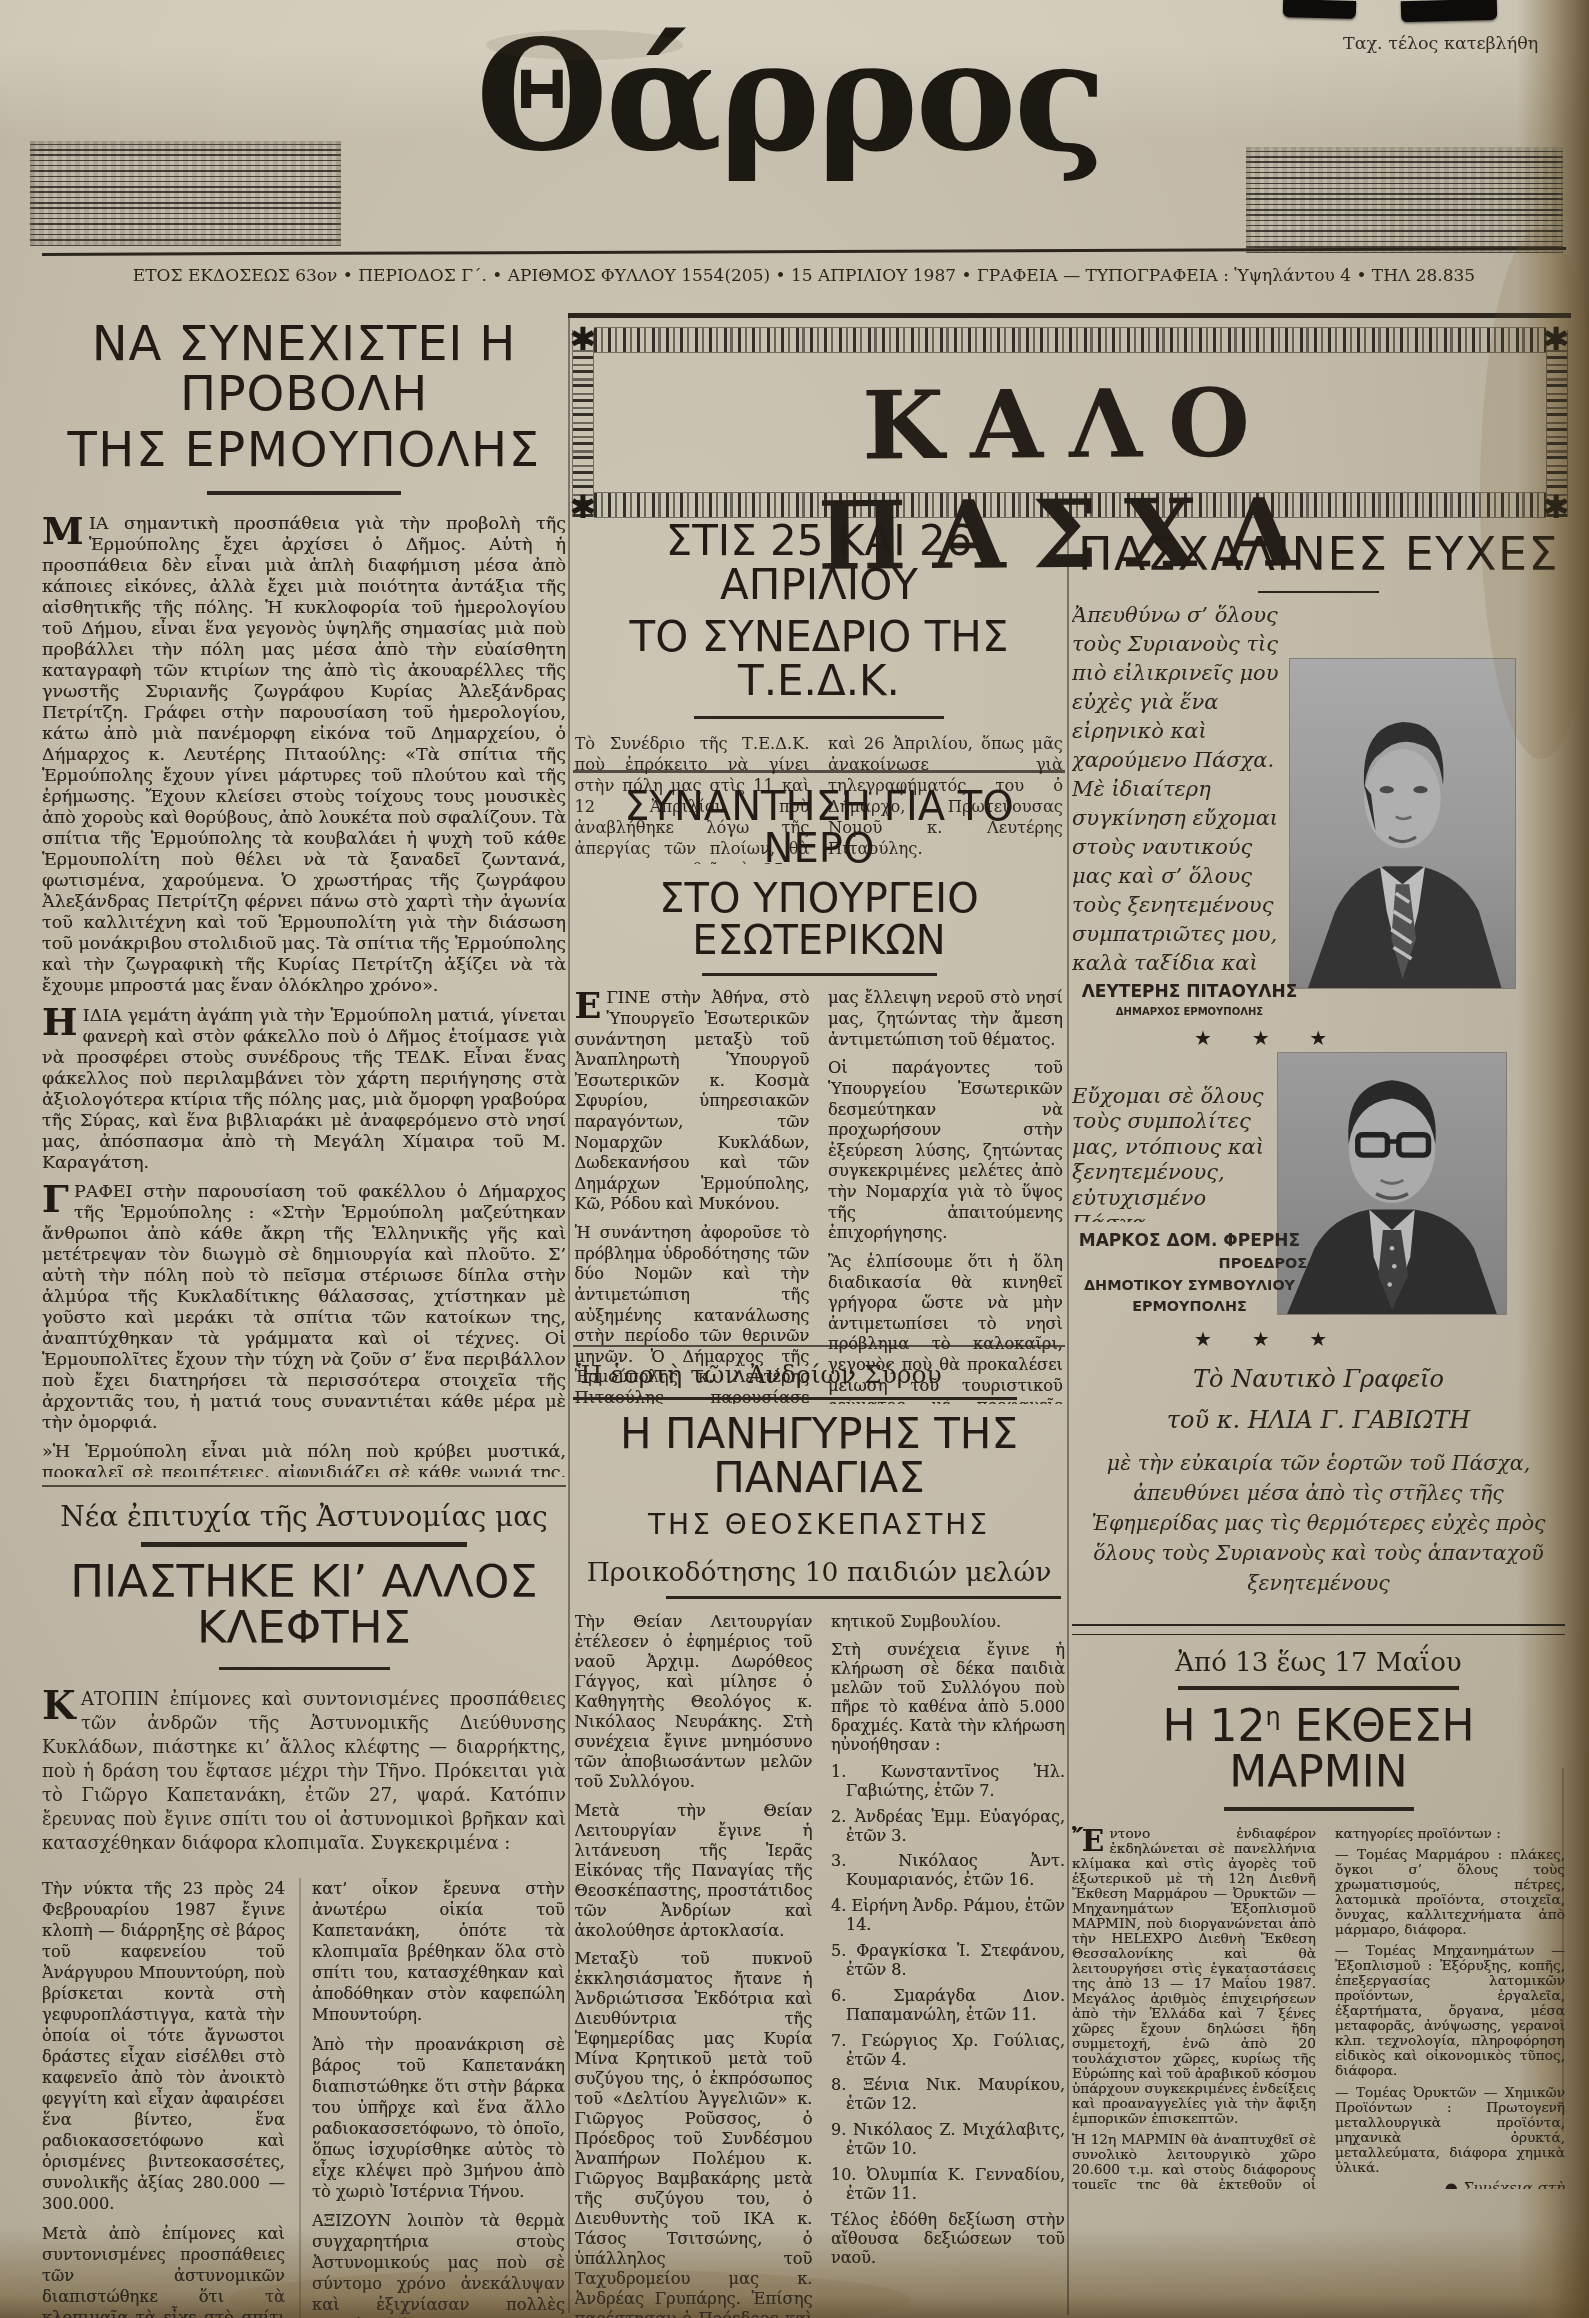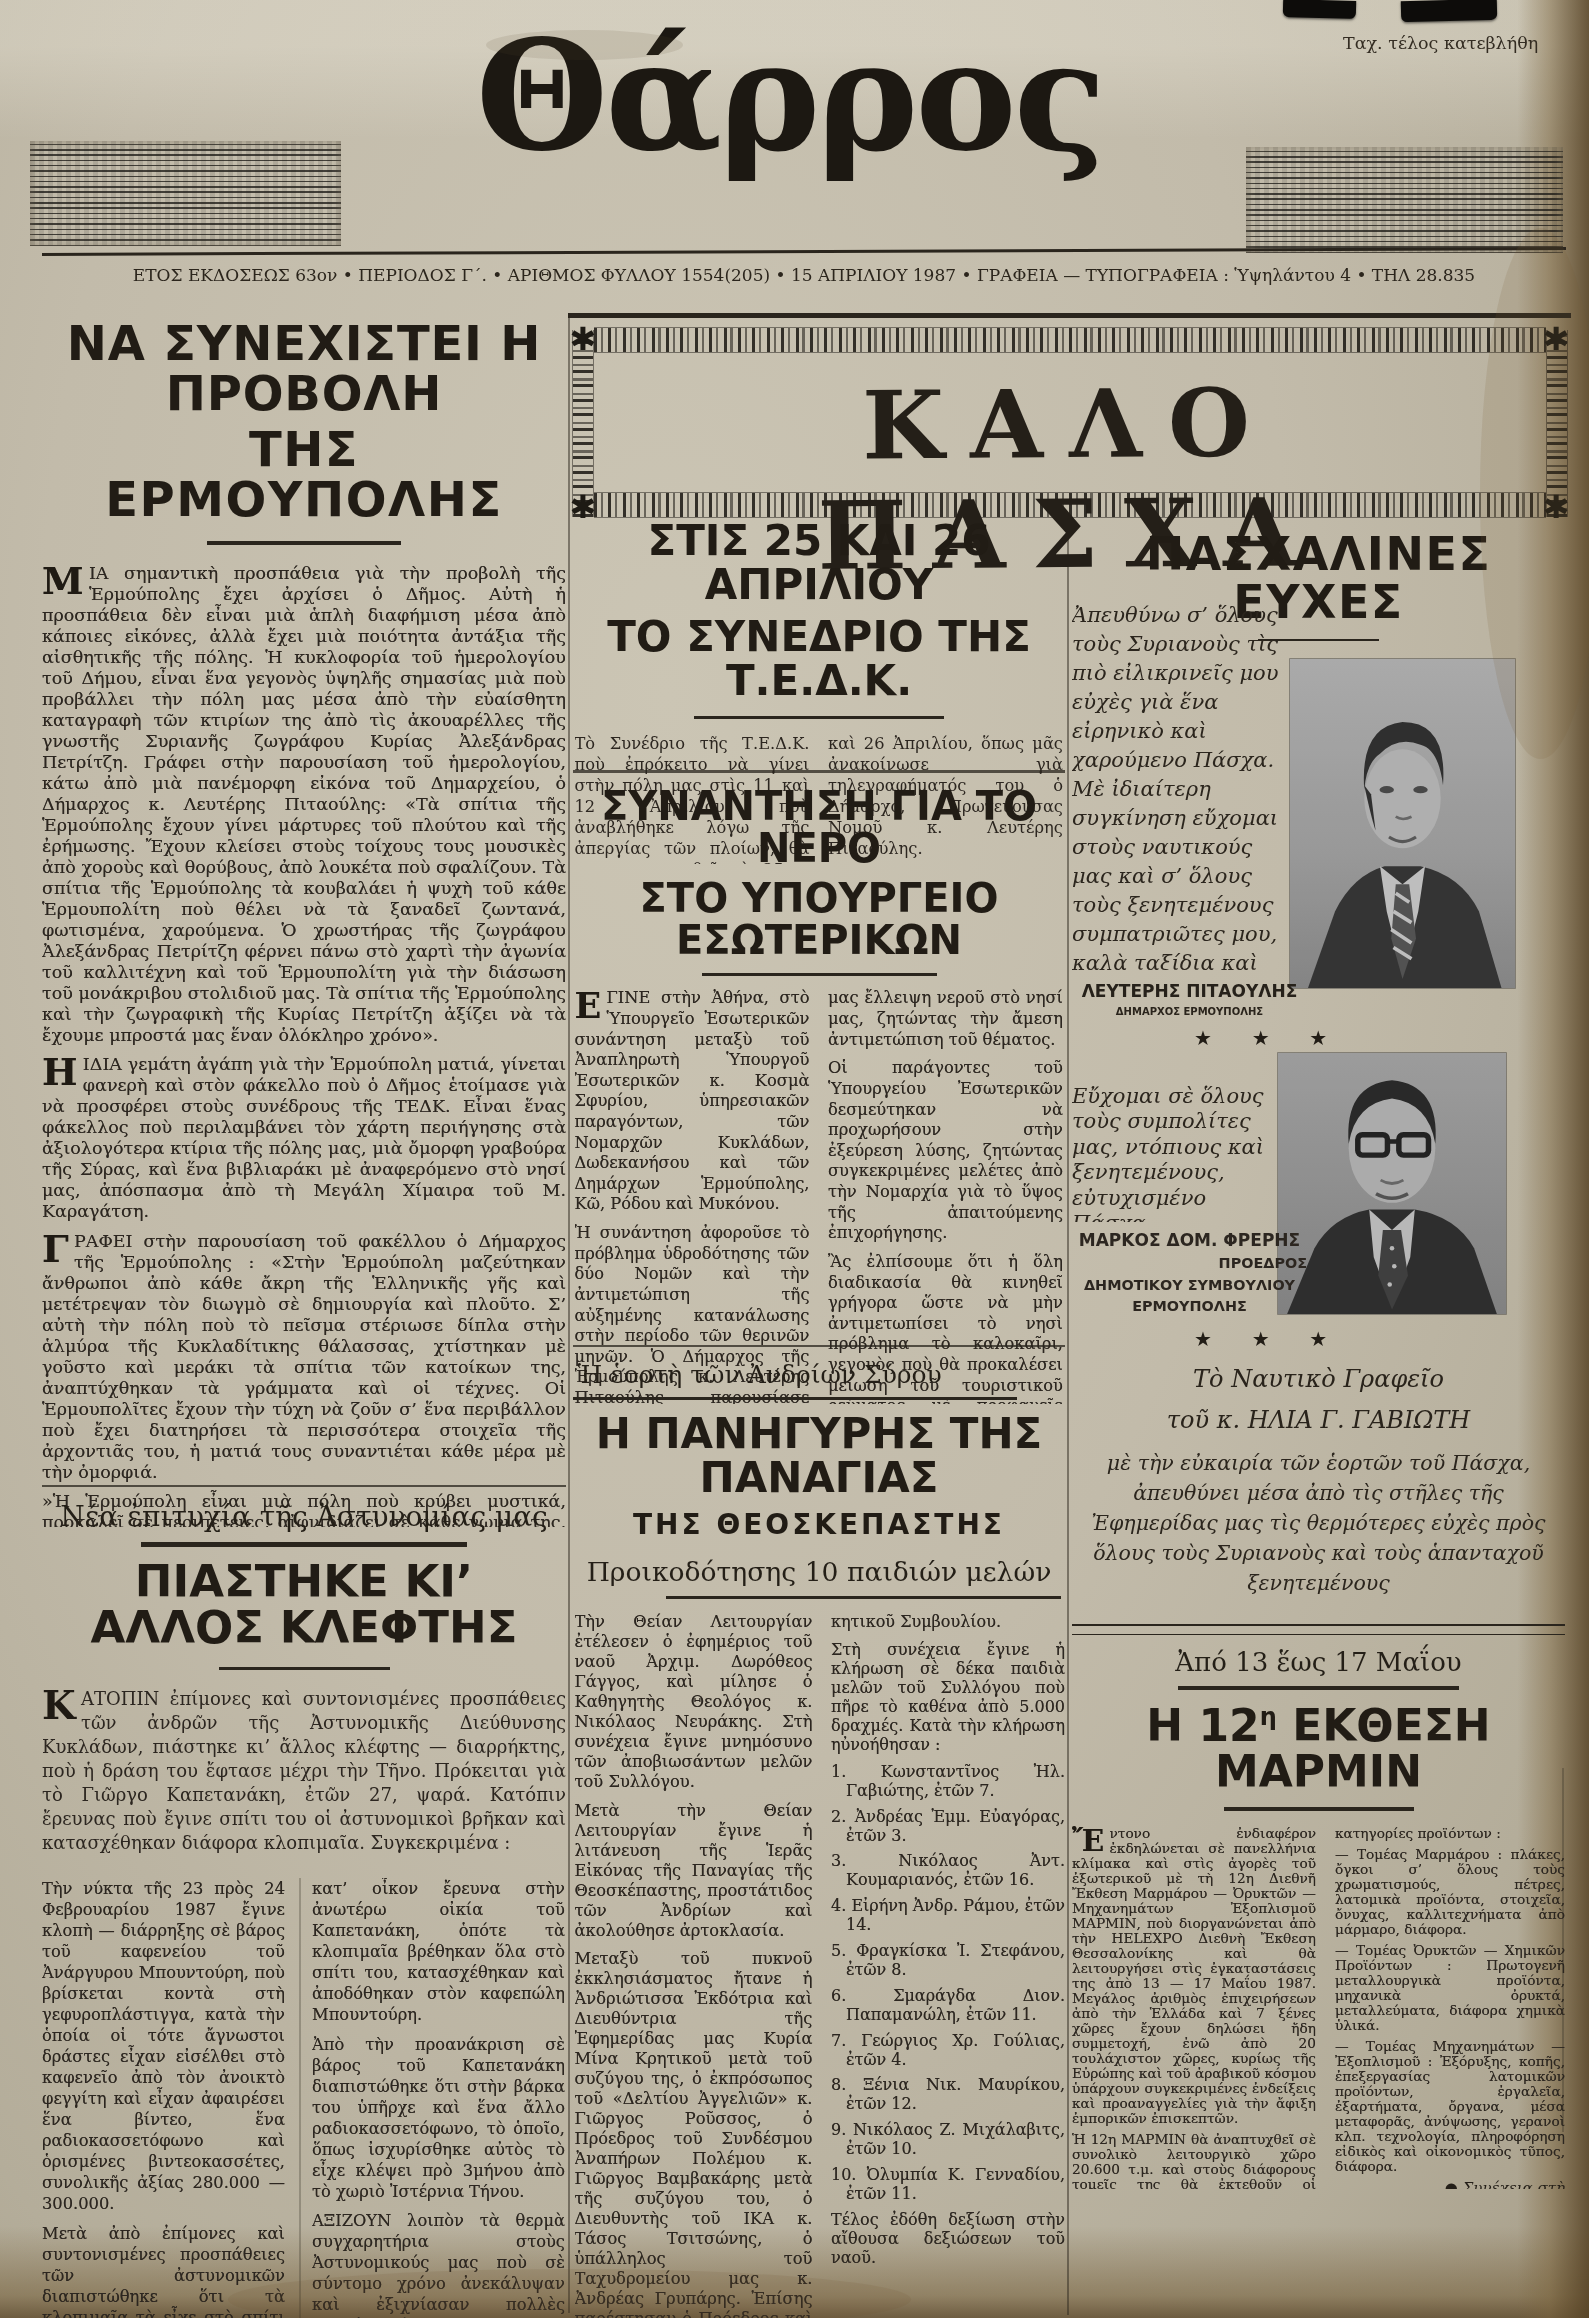--- a/index.html
+++ b/index.html
@@ -6,21 +6,21 @@
   .sheet{position:relative;width:1589px;height:2319px;overflow:hidden;
     font-family:"DejaVu Serif","Liberation Serif",serif;color:#2c2620;
     background:
       linear-gradient(90deg, rgba(100,80,46,0) 0 95.5%, rgba(122,99,60,.45) 97.5%, rgba(86,66,36,.85) 100%),
       linear-gradient(180deg, rgba(100,80,46,0) 0 96%, rgba(112,90,52,.55) 99%, rgba(90,70,40,.8) 100%),
       linear-gradient(180deg, rgba(255,252,240,.25) 0 2%, rgba(0,0,0,0) 6%),
       radial-gradient(ellipse at 42% 30%, #cbc5b4 0%, #c2bbaa 48%, #b4ad9a 82%, #a89f8a 100%);}
   .abs{position:absolute;}
   .center{text-align:center;}
   .just{text-align:justify;}
-  .hl{font-family:"DejaVu Sans","Liberation Sans",sans-serif;font-weight:bold;color:#211c15;line-height:1.04;}
+  .hl{font-family:"DejaVu Sans","Liberation Sans",sans-serif;font-weight:normal;color:#211c15;line-height:1.04;}
   .serifhl{font-family:"DejaVu Serif","Liberation Serif",serif;font-weight:bold;color:#241f18;}
   .rule{background:#2a251d;}
   .rule-soft{background:rgba(42,37,29,.75);}
   .vrule{background:rgba(48,42,32,.5);width:1.5px;}
   p{margin:0 0 8.3px 0;}
   .body-text p{text-shadow:0 0 0.4px rgba(30,25,18,.55);}
   .cap::first-letter{float:left;font-size:2.15em;line-height:.78;padding:3.8px 5.3px 0 0;font-weight:bold;color:#1f1a13;}
   .wave{background:
       repeating-linear-gradient(0deg, rgba(28,26,22,.78) 0 1.5px, rgba(28,26,22,0) 1.5px 5.3px),
       repeating-linear-gradient(90deg, rgba(28,26,22,.12) 0 4.6px, rgba(28,26,22,0) 4.6px 9px);
@@ -261,22 +261,22 @@
     </div>
     <div class="rule" style="width:190px;height:3.8px;margin:12px auto 0 auto;"></div>
     <div style="position:relative;margin-top:15px;height:363px;">
       <div class="abs body-text just" style="left:0;top:0;width:244px;height:363px;overflow:hidden;font-size:13.7px;line-height:15px;">
         <p class="cap" style="margin-bottom:6px;">Ἔντονο ἐνδιαφέρον ἐκδηλώνεται σὲ πανελλήνια κλίμακα καὶ στὶς ἀγορὲς τοῦ ἐξωτερικοῦ μὲ τὴ 12η Διεθνῆ Ἔκθεση Μαρμάρου — Ὀρυκτῶν — Μηχανημάτων Ἐξοπλισμοῦ ΜΑΡΜΙΝ, ποὺ διοργανώνεται ἀπὸ τὴν HELEXPO Διεθνὴ Ἔκθεση Θεσσαλονίκης καὶ θὰ λειτουργήσει στὶς ἐγκαταστάσεις της ἀπὸ 13 — 17 Μαΐου 1987. Μεγάλος ἀριθμὸς ἐπιχειρήσεων ἀπὸ τὴν Ἑλλάδα καὶ 7 ξένες χῶρες ἔχουν δηλώσει ἤδη συμμετοχή, ἐνῶ ἀπὸ 20 τουλάχιστον χῶρες, κυρίως τῆς Εὐρώπης καὶ τοῦ ἀραβικοῦ κόσμου ὑπάρχουν συγκεκριμένες ἐνδείξεις καὶ προαναγγελίες γιὰ τὴν ἄφιξη ἐμπορικῶν ἐπισκεπτῶν.</p>
         <p>Ἡ 12η ΜΑΡΜΙΝ θὰ ἀναπτυχθεῖ σὲ συνολικὸ λειτουργικὸ χῶρο 20.600 τ.μ. καὶ στοὺς διάφορους τομεῖς της θὰ ἐκτεθοῦν οἱ ἀκόλουθες</p>
       </div>
       <div class="abs body-text just" style="left:263px;top:0;width:230px;height:363px;overflow:hidden;font-size:13.7px;line-height:15px;">
         <p style="margin-bottom:6px;">κατηγορίες προϊόντων :</p>
         <p style="margin-bottom:6px;">— Τομέας Μαρμάρου : πλάκες, ὄγκοι σ’ ὅλους τοὺς χρωματισμούς, πέτρες, λατομικὰ προϊόντα, στοιχεῖα, ὄνυχας, καλλιτεχνήματα ἀπὸ μάρμαρο, διάφορα.</p>
+        <p style="margin-bottom:7.6px;">— Τομέας Μηχανημάτων — Ἐξοπλισμοῦ : Ἐξόρυξης, κοπῆς, ἐπεξεργασίας λατομικῶν προϊόντων, ἐργαλεῖα, ἐξαρτήματα, ὄργανα, μέσα μεταφορᾶς, ἀνύψωσης, γερανοὶ κλπ. τεχνολογία, πληροφόρηση εἰδικὸς καὶ οἰκονομικὸς τῦπος, διάφορα.</p>
         <p style="margin-bottom:6px;">— Τομέας Ὀρυκτῶν — Χημικῶν Προϊόντων : Πρωτογενῆ μεταλλουργικὰ προϊόντα, μηχανικὰ ὀρυκτά, μεταλλεύματα, διάφορα χημικὰ ὑλικά.</p>
-        <p style="margin-bottom:7.6px;">— Τομέας Μηχανημάτων — Ἐξοπλισμοῦ : Ἐξόρυξης, κοπῆς, ἐπεξεργασίας λατομικῶν προϊόντων, ἐργαλεῖα, ἐξαρτήματα, ὄργανα, μέσα μεταφορᾶς, ἀνύψωσης, γερανοὶ κλπ. τεχνολογία, πληροφόρηση εἰδικὸς καὶ οἰκονομικὸς τῦπος, διάφορα.</p>
         <div class="contnote" style="font-size:15px;">●   Συνέχεια στὴ</div>
 
       </div>
     </div>
   </div>
 
   <div class="stain" style="left:486px;top:30px;width:197px;height:30px;background:rgba(90,75,50,.12);"></div>
   <div class="stain" style="left:1480px;top:228px;width:121px;height:531px;background:rgba(120,95,55,.15);"></div>
   <div class="stain" style="left:228px;top:2269px;width:683px;height:61px;background:rgba(110,88,52,.14);"></div>
 

